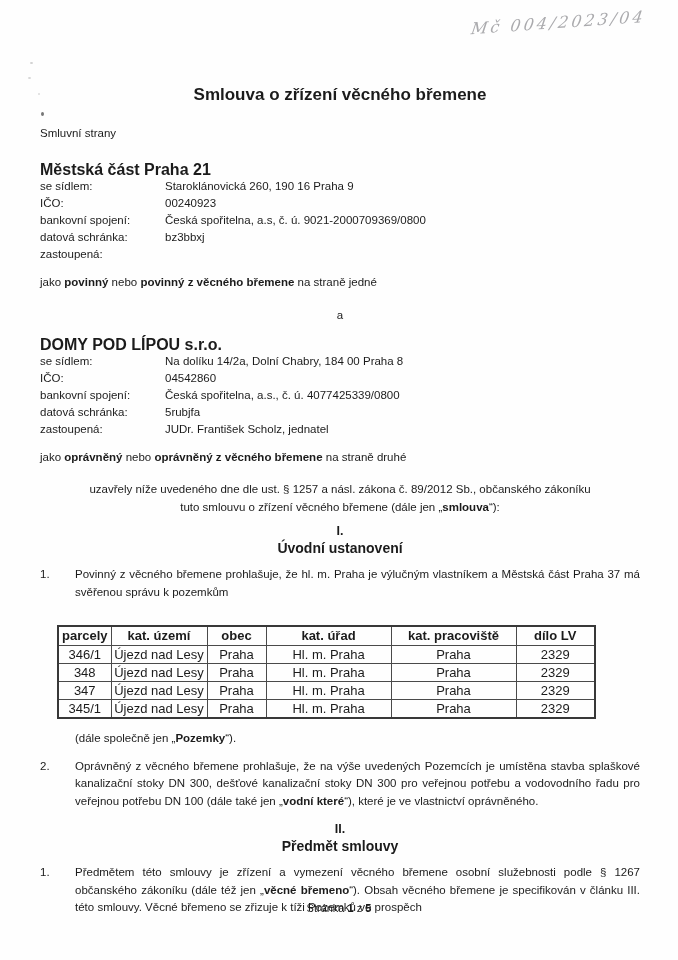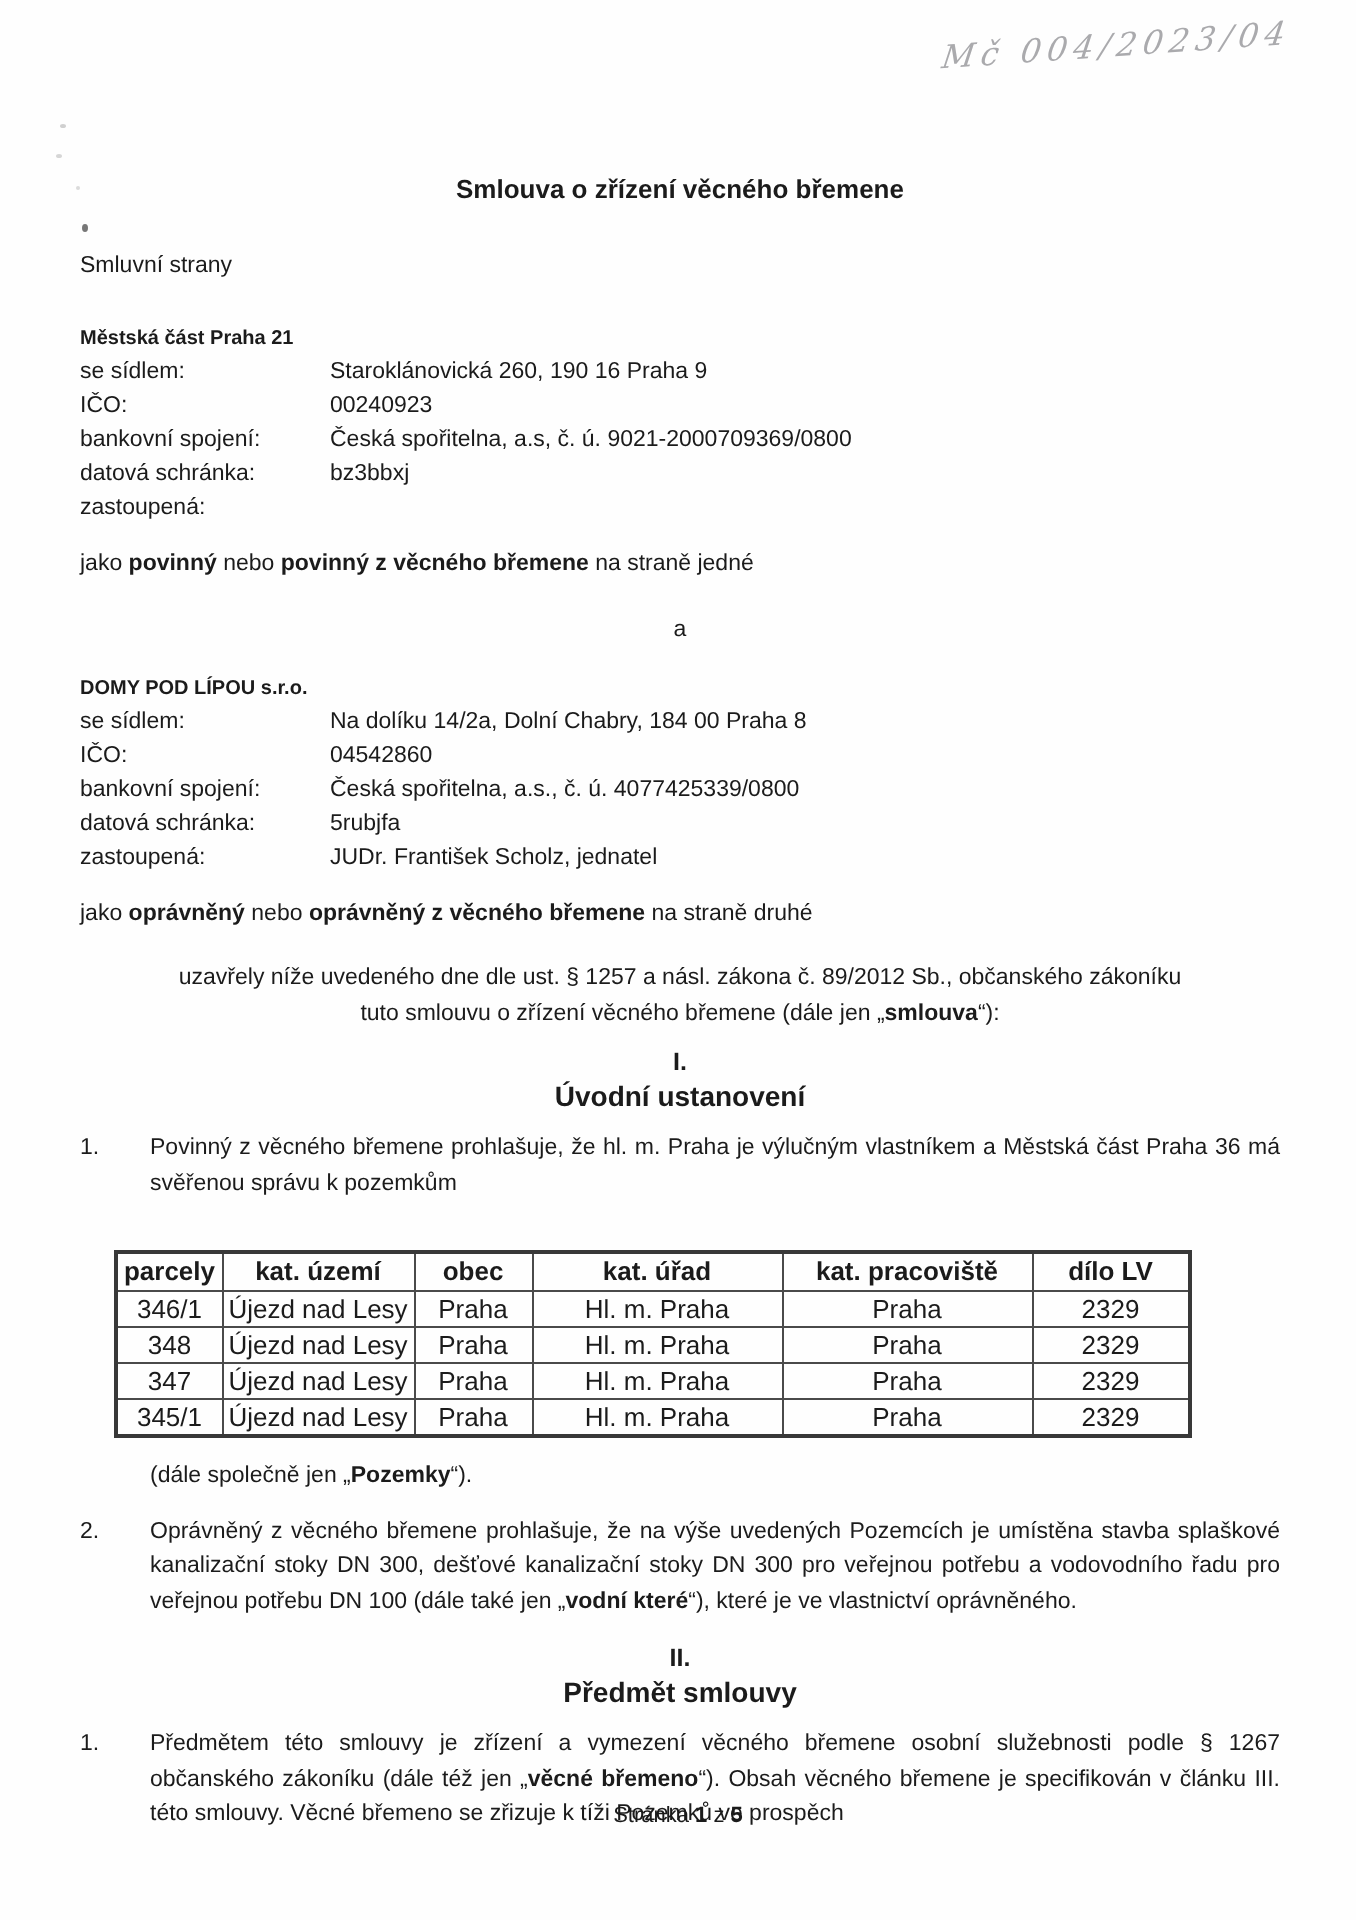--- a/index.html
+++ b/index.html
@@ -35,26 +35,26 @@
     letter-spacing: 3px;
     color: #8f8f93;
     transform: rotate(-4deg) skewX(-12deg);
     opacity: .75;
     white-space: nowrap;
   }
 
   .title {
     margin-top: 86px;
     text-align: center;
-    font-size: 13px;
+    font-size: 17px;
     font-weight: bold;
   }
   .intro-label { margin-top: 22px; }
 
-  .party-name { margin-top: 19px; font-weight: bold; font-size: 10px; }
+  .party-name { margin-top: 19px; font-weight: bold; font-size: 16px; }
   .frow { display: flex; }
   .flabel { width: 125px; flex-shrink: 0; }
   .fvalue { flex: 1; }
 
   .role-line { margin-top: 11px; }
   .separator { margin-top: 16px; text-align: center; }
 
   .preamble { margin-top: 15px; text-align: center; line-height: 17.5px; }
 
   .article-num { margin-top: 7px; text-align: center; font-weight: bold; font-size: 12.5px; }
@@ -165,21 +165,21 @@
   <div class="preamble">
     <div>uzavřely níže uvedeného dne dle ust. § 1257 a násl. zákona č. 89/2012 Sb., občanského zákoníku</div>
     <div><span>tuto smlouvu o zřízení věcného břemene (dále jen „</span><b>smlouva</b><span>“):</span></div>
   </div>
 
   <div class="article-num">I.</div>
   <div class="article-heading">Úvodní ustanovení</div>
 
   <div class="numbered">
     <span class="num">1.</span>
-    <span class="ptext">Povinný z věcného břemene prohlašuje, že hl. m. Praha je výlučným vlastníkem a Městská část Praha 36 má svěřenou správu k pozemkům</span>
+    <span class="ptext">Povinný z věcného břemene prohlašuje, že hl. m. Praha je výlučným vlastníkem a Městská část Praha 37 má svěřenou správu k pozemkům</span>
   </div>
 
   <table class="parcels">
     <colgroup>
       <col style="width:53px">
         <col style="width:96px">
         <col style="width:59px">
       <col style="width:125px">
         <col style="width:125px">
         <col style="width:79px">

